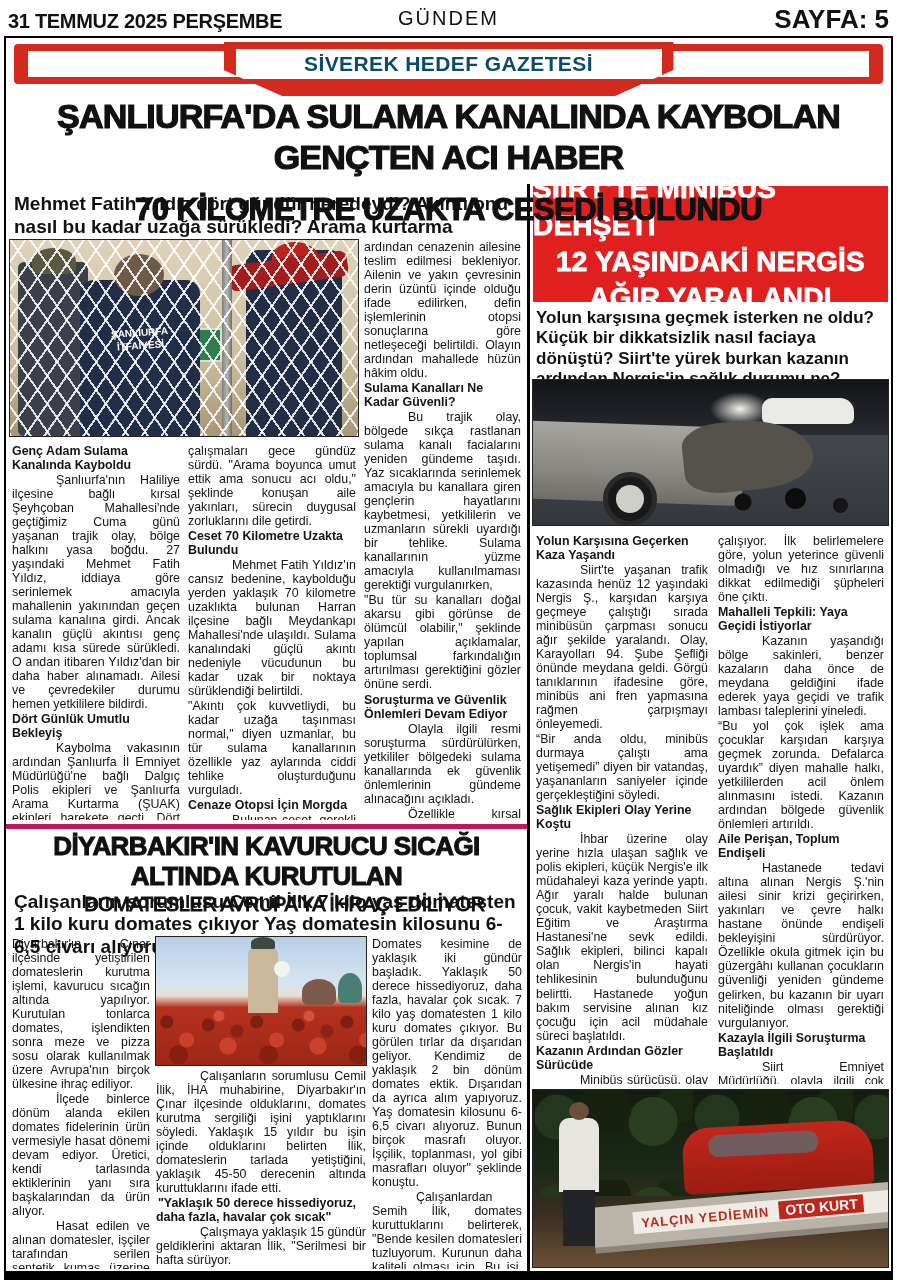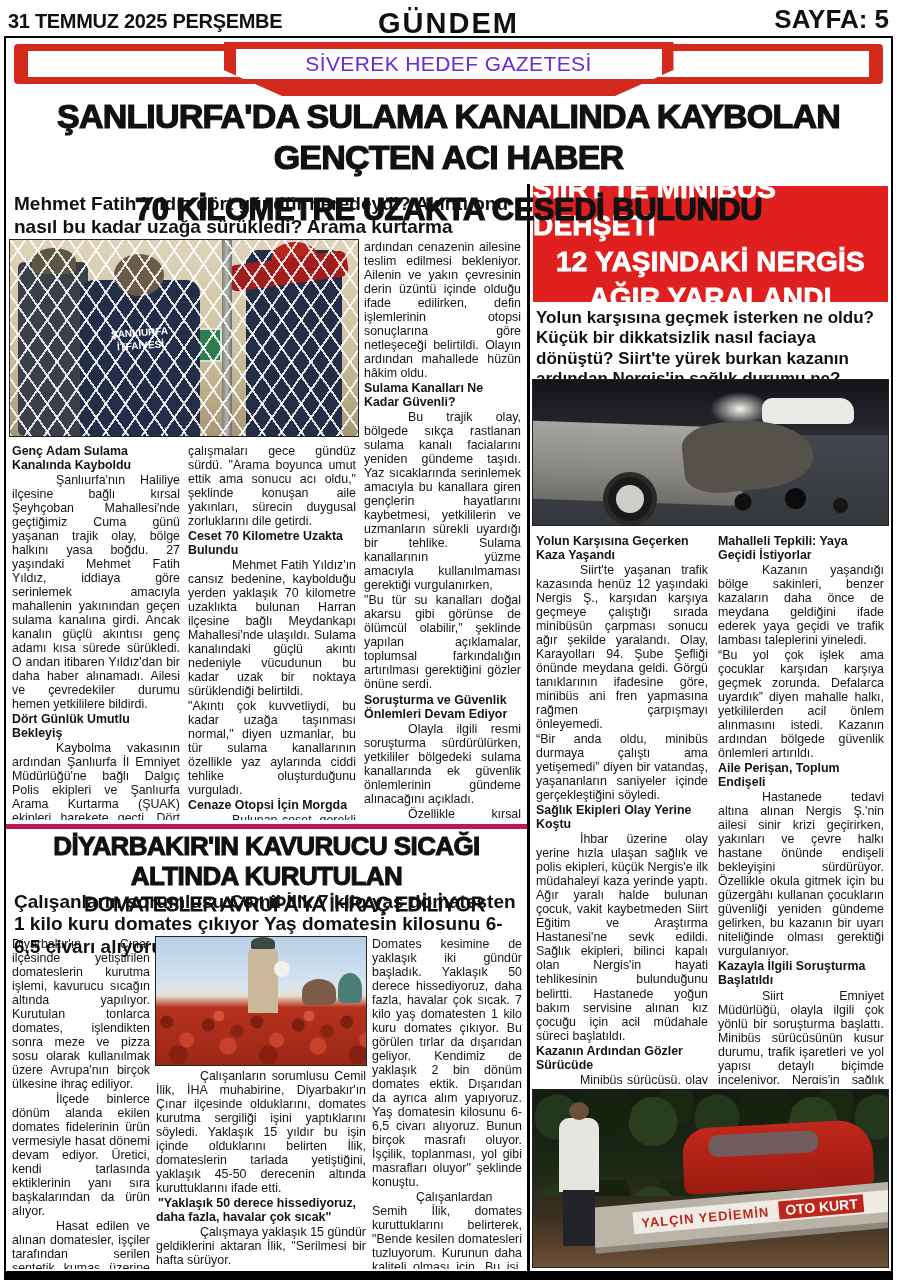--- a/index.html
+++ b/index.html
@@ -1,33 +1,33 @@
 <!DOCTYPE html>
 <html><head>
 <meta charset="utf-8">
 <style>
   html,body{margin:0;padding:0;background:#e8e8e8;}
   .page{position:relative;width:897px;height:1280px;background:#ffffff;overflow:hidden;
         font-family:"Liberation Sans",sans-serif;color:#111;}
   
   .hdr{position:absolute;top:4px;left:8px;right:8px;height:30px;}
   .hdr-date{position:absolute;left:0;top:6px;font-size:20px;font-weight:700;letter-spacing:-0.3px;}
-  .hdr-section{position:absolute;left:50%;transform:translateX(-50%);top:3px;font-size:29px;font-weight:700;letter-spacing:2px;}
+  .hdr-section{position:absolute;left:50%;transform:translateX(-50%);top:3px;font-size:20px;font-weight:400;letter-spacing:2px;}
   .hdr-page{position:absolute;right:0;top:0;font-size:26px;font-weight:700;}
   
   .frame{position:absolute;top:36px;left:4px;right:4px;bottom:0;
          border:2px solid #000;border-bottom:9px solid #000;background:#fff;}
   
   .ribbon{position:absolute;top:6px;left:8px;right:8px;height:40px;background:#d42a1e;border-radius:4px;}
   .ribbon-inner{position:absolute;top:7px;left:14px;right:14px;bottom:7px;background:#fff;}
   .badge{position:absolute;top:4px;left:50%;transform:translateX(-50%);width:450px;height:54px;
          background:#d42a1e;z-index:2;clip-path:polygon(0 0,100% 0,100% 52%,87% 100%,13% 100%,0 52%);}
   .badge-white{position:absolute;top:7px;left:12px;right:12px;height:30px;background:#fff;
                display:flex;align-items:center;justify-content:center;}
-  .badge-text{color:#6d28d9;font-weight:400;font-size:21px;letter-spacing:0.4px;}
+  .badge-text{color:#0c4a6e;font-weight:700;font-size:21px;letter-spacing:0.4px;}
   
   .mainhead{position:absolute;top:58px;left:0;right:0;text-align:center;z-index:1;}
   .mh1{font-size:34px;font-weight:700;letter-spacing:-0.8px;-webkit-text-stroke:1.2px #101010;line-height:1.2;}
   .mh2{font-size:31px;font-weight:700;letter-spacing:-0.5px;-webkit-text-stroke:1.2px #101010;line-height:1.25;margin-top:13px;}
   
   .left-sec{position:absolute;top:146px;left:0;width:521px;height:1087px;border-right:3px solid #000;}
   .right-sec{position:absolute;top:146px;left:524px;right:0;height:1087px;}
   
   .sub-l{position:absolute;top:8px;left:8px;right:4px;font-size:19px;font-weight:700;line-height:1.22;}
   .photo1{position:absolute;top:56px;left:4px;width:348px;height:196px;overflow:hidden;
@@ -243,20 +243,21 @@
       <div class="col coltext r-col1">
           <div class="blk h">Yolun Karşısına Geçerken Kaza Yaşandı</div>
           <div class="blk p">Siirt'te yaşanan trafik kazasında henüz 12 yaşındaki Nergis Ş., karşıdan karşıya geçmeye çalıştığı sırada minibüsün çarpması sonucu ağır şekilde yaralandı. Olay, Karayolları 94. Şube Şefliği önünde meydana geldi. Görgü tanıklarının ifadesine göre, minibüs ani fren yapmasına rağmen çarpışmayı önleyemedi.</div>
           <div class="blk q">“Bir anda oldu, minibüs durmaya çalıştı ama yetişemedi” diyen bir vatandaş, yaşananların saniyeler içinde gerçekleştiğini söyledi.</div>
           <div class="blk h">Sağlık Ekipleri Olay Yerine Koştu</div>
           <div class="blk p">İhbar üzerine olay yerine hızla ulaşan sağlık ve polis ekipleri, küçük Nergis'e ilk müdahaleyi kaza yerinde yaptı. Ağır yaralı halde bulunan çocuk, vakit kaybetmeden Siirt Eğitim ve Araştırma Hastanesi'ne sevk edildi. Sağlık ekipleri, bilinci kapalı olan Nergis'in hayati tehlikesinin bulunduğunu belirtti. Hastanede yoğun bakım servisine alınan kız çocuğu için acil müdahale süreci başlatıldı.</div>
           <div class="blk h">Kazanın Ardından Gözler Sürücüde</div>
           <div class="blk p">Minibüs sürücüsü, olay sonrası ifadesi alınmak üzere polis merkezine götürüldü. Kaza yerinde inceleme yapan ekipler, araç fren izlerini, yaya geçidinin konumunu ve güvenlik kamerası kayıtlarını değerlendirerek olayın tüm yönlerini aydınlatmaya</div>
         </div>
       <div class="col coltext r-col2">
+          <div class="blk q">çalışıyor. İlk belirlemelere göre, yolun yeterince güvenli olmadığı ve hız sınırlarına dikkat edilmediği şüpheleri öne çıktı.</div>
           <div class="blk h">Mahalleli Tepkili: Yaya Geçidi İstiyorlar</div>
           <div class="blk p">Kazanın yaşandığı bölge sakinleri, benzer kazaların daha önce de meydana geldiğini ifade ederek yaya geçidi ve trafik lambası taleplerini yineledi.</div>
           <div class="blk q">“Bu yol çok işlek ama çocuklar karşıdan karşıya geçmek zorunda. Defalarca uyardık” diyen mahalle halkı, yetkililerden acil önlem alınmasını istedi. Kazanın ardından bölgede güvenlik önlemleri artırıldı.</div>
           <div class="blk h">Aile Perişan, Toplum Endişeli</div>
           <div class="blk p">Hastanede tedavi altına alınan Nergis Ş.'nin ailesi sinir krizi geçirirken, yakınları ve çevre halkı hastane önünde endişeli bekleyişini sürdürüyor. Özellikle okula gitmek için bu güzergâhı kullanan çocukların güvenliği yeniden gündeme gelirken, bu kazanın bir uyarı niteliğinde olması gerektiği vurgulanıyor.</div>
           <div class="blk h">Kazayla İlgili Soruşturma Başlatıldı</div>
           <div class="blk p">Siirt Emniyet Müdürlüğü, olayla ilgili çok yönlü bir soruşturma başlattı. Minibüs sürücüsünün kusur durumu, trafik işaretleri ve yol yapısı detaylı biçimde inceleniyor. Nergis'in sağlık durumu ise doktorlar tarafından yakından takip ediliyor. Hayati tehlikesi süren küçük kız için dualar yükselirken, yetkililerin açıklama yapması bekleniyor. Haber-İHA-</div>
         </div>
 
       <div class="photo4 photoframe">

